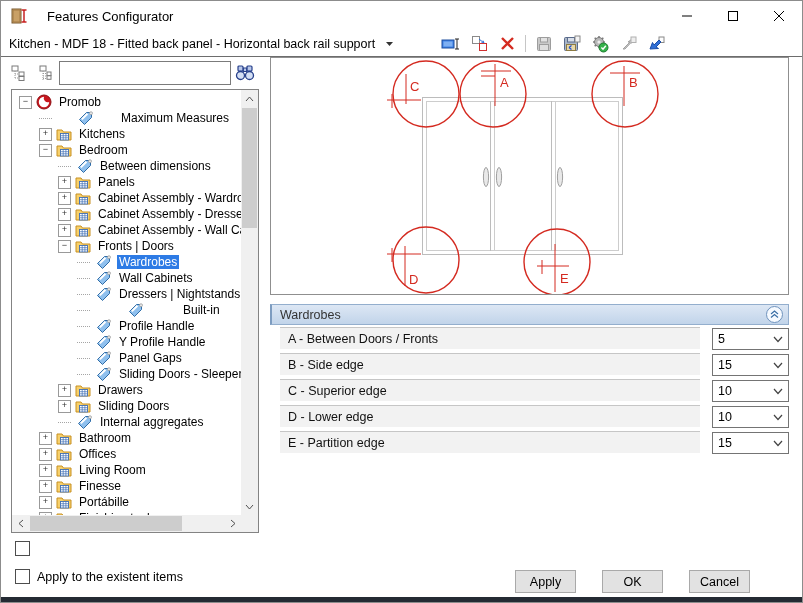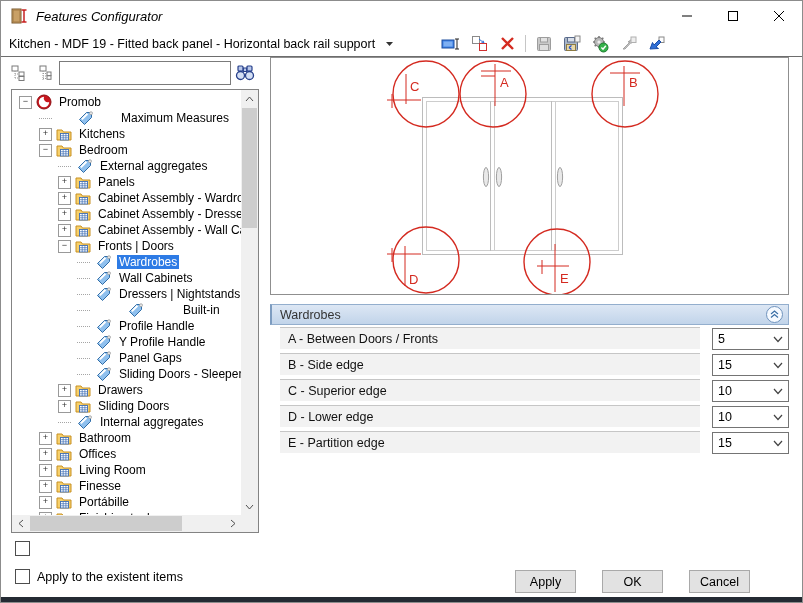--- a/index.html
+++ b/index.html
@@ -4,21 +4,21 @@
 <style>
   html,body{margin:0;padding:0;background:#d8d8d8;}
   .win{position:relative;width:803px;height:603px;background:#fff;
        font-family:"Liberation Sans",sans-serif;border:1px solid #8c8c8c;
        box-sizing:border-box;overflow:hidden;}
   .win::after{content:"";position:absolute;left:0;right:0;bottom:0;height:5px;background:#242a33;}
 
   
   .titlebar{position:absolute;left:0;top:0;width:100%;height:30px;background:#fff;display:flex;align-items:center;}
   .app-icon{margin-left:9px;width:18px;height:18px;flex:0 0 auto;}
-  .title-text{margin-left:8px;font-size:13px;color:#000;font-style:italic;}
+  .title-text{margin-left:19px;font-size:13px;color:#000;}
   .win-controls{margin-left:auto;display:flex;height:30px;}
   .wc-btn{width:46px;height:30px;display:flex;align-items:center;justify-content:center;cursor:default;}
   .wc-btn svg{display:block;}
 
   
   .toolbar{position:absolute;left:0;top:30px;width:100%;height:26px;background:#fff;
            border-bottom:1px solid #6d6d6d;display:flex;align-items:center;box-sizing:border-box;}
   .profile-text{margin-left:8px;font-size:12.5px;color:#000;white-space:nowrap;}
   .caret{margin-left:10px;display:flex;align-items:center;}
   .tb-icons{position:absolute;left:440px;top:0;height:25px;display:flex;align-items:center;gap:8px;}
@@ -108,21 +108,21 @@
         </div>
         <div class="wc-btn">
           <svg width="10" height="10">
             <path d="M0,0 L10,10 M10,0 L0,10" stroke="#000"></path>
           </svg>
         </div>
       </div>
   </div>
 
   <div class="toolbar">
-    <span class="profile-text">Kitchen - MDF 19 - Fitted back panel - Horizontal back rail support</span>
+    <span class="profile-text">Kitchen - MDF 18 - Fitted back panel - Horizontal back rail support</span>
     <span class="caret">
       <svg width="9" height="7" viewBox="0 0 9 7">
           <path d="M1,2 L8,2 L4.5,6 Z" fill="#333"></path>
         </svg>
     </span>
     <div class="tb-icons">
         <div class="tb-btn">
           <svg width="20" height="16" viewBox="0 0 20 16">
             <rect x="1" y="4" width="12" height="8" fill="#3f83e8" stroke="#1f4f9e"></rect>
             <rect x="2.5" y="5.5" width="9" height="5" fill="#7fb0f2"></rect>
@@ -258,21 +258,21 @@
         </div>
         <div class="trow" style="padding-left: 46px;">
           <span class="exp none"></span>
           <span class="ticon">
             <svg width="16" height="16" viewBox="0 0 16 16" style="margin-left:4px;">
               <path d="M1.5,9.5 L8.5,2.5 L13.5,2.5 L13.5,7.5 L6.5,14.5 Z" fill="#8fc0ee" stroke="#2f6da8"></path>
               <path d="M3.8,9.4 L9.4,3.8" stroke="#fff" stroke-width="2"></path>
               <circle cx="13" cy="3.2" r="1.5" fill="#e8e8e8" stroke="#9a9a9a" stroke-width="0.7"></circle>
             </svg>
           </span>
-          <span class="tlabel">External aggregates</span>
+          <span class="tlabel">Between dimensions</span>
         </div>
         <div class="trow" style="padding-left: 46px;">
           <span class="exp">+</span>
           <span class="ticon">
             <svg width="16" height="14" viewBox="0 0 16 14">
               <path d="M1,3 L6,3 L7.5,5 L15,5 L15,13 L1,13 Z" fill="#f7d06b" stroke="#c79023"></path>
               <rect x="4.5" y="6.5" width="8" height="6.5" fill="#fff" stroke="#3f6fb5" stroke-width="0.9"></rect>
               <path d="M4.5,8.7 h8 M4.5,10.8 h8 M7.2,6.5 v6.5 M9.9,6.5 v6.5" stroke="#3f6fb5" stroke-width="0.7"></path>
             </svg>
           </span>

